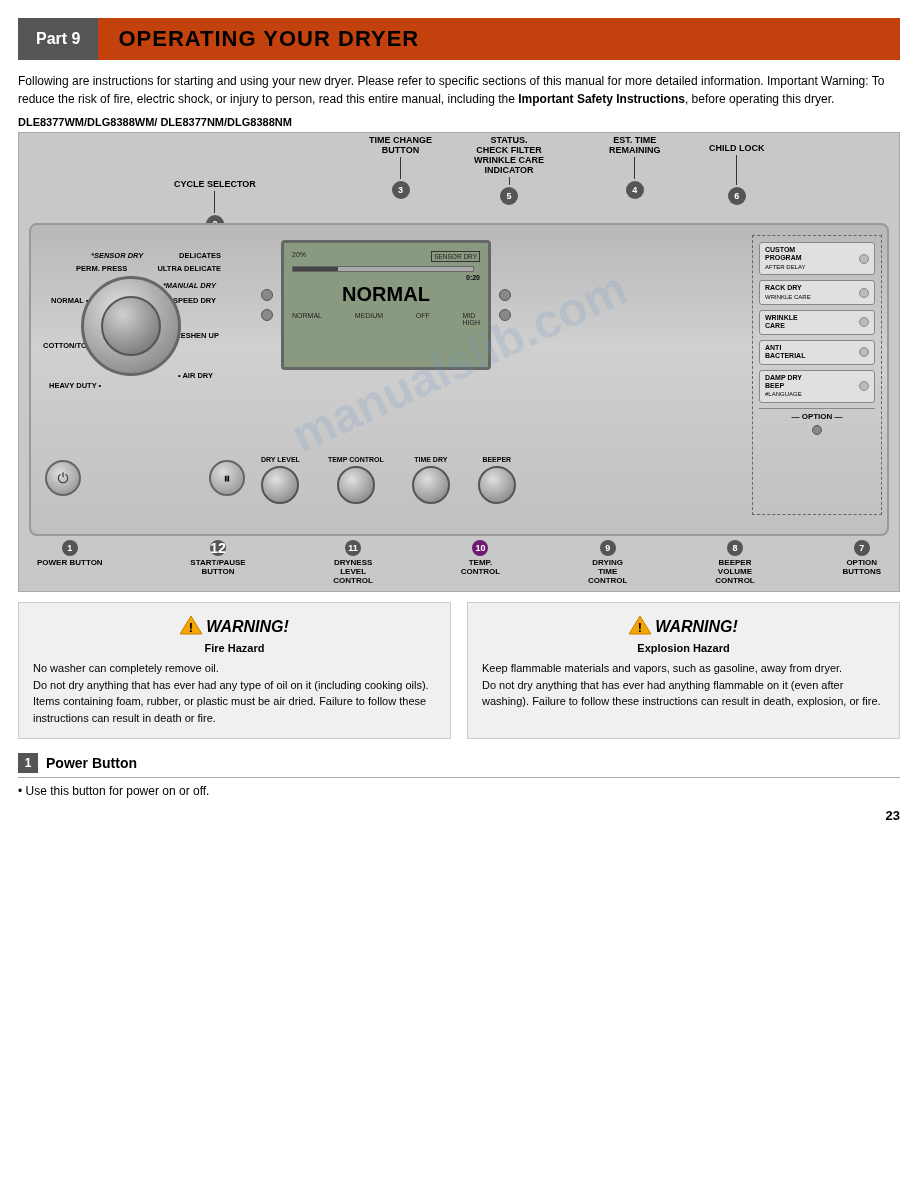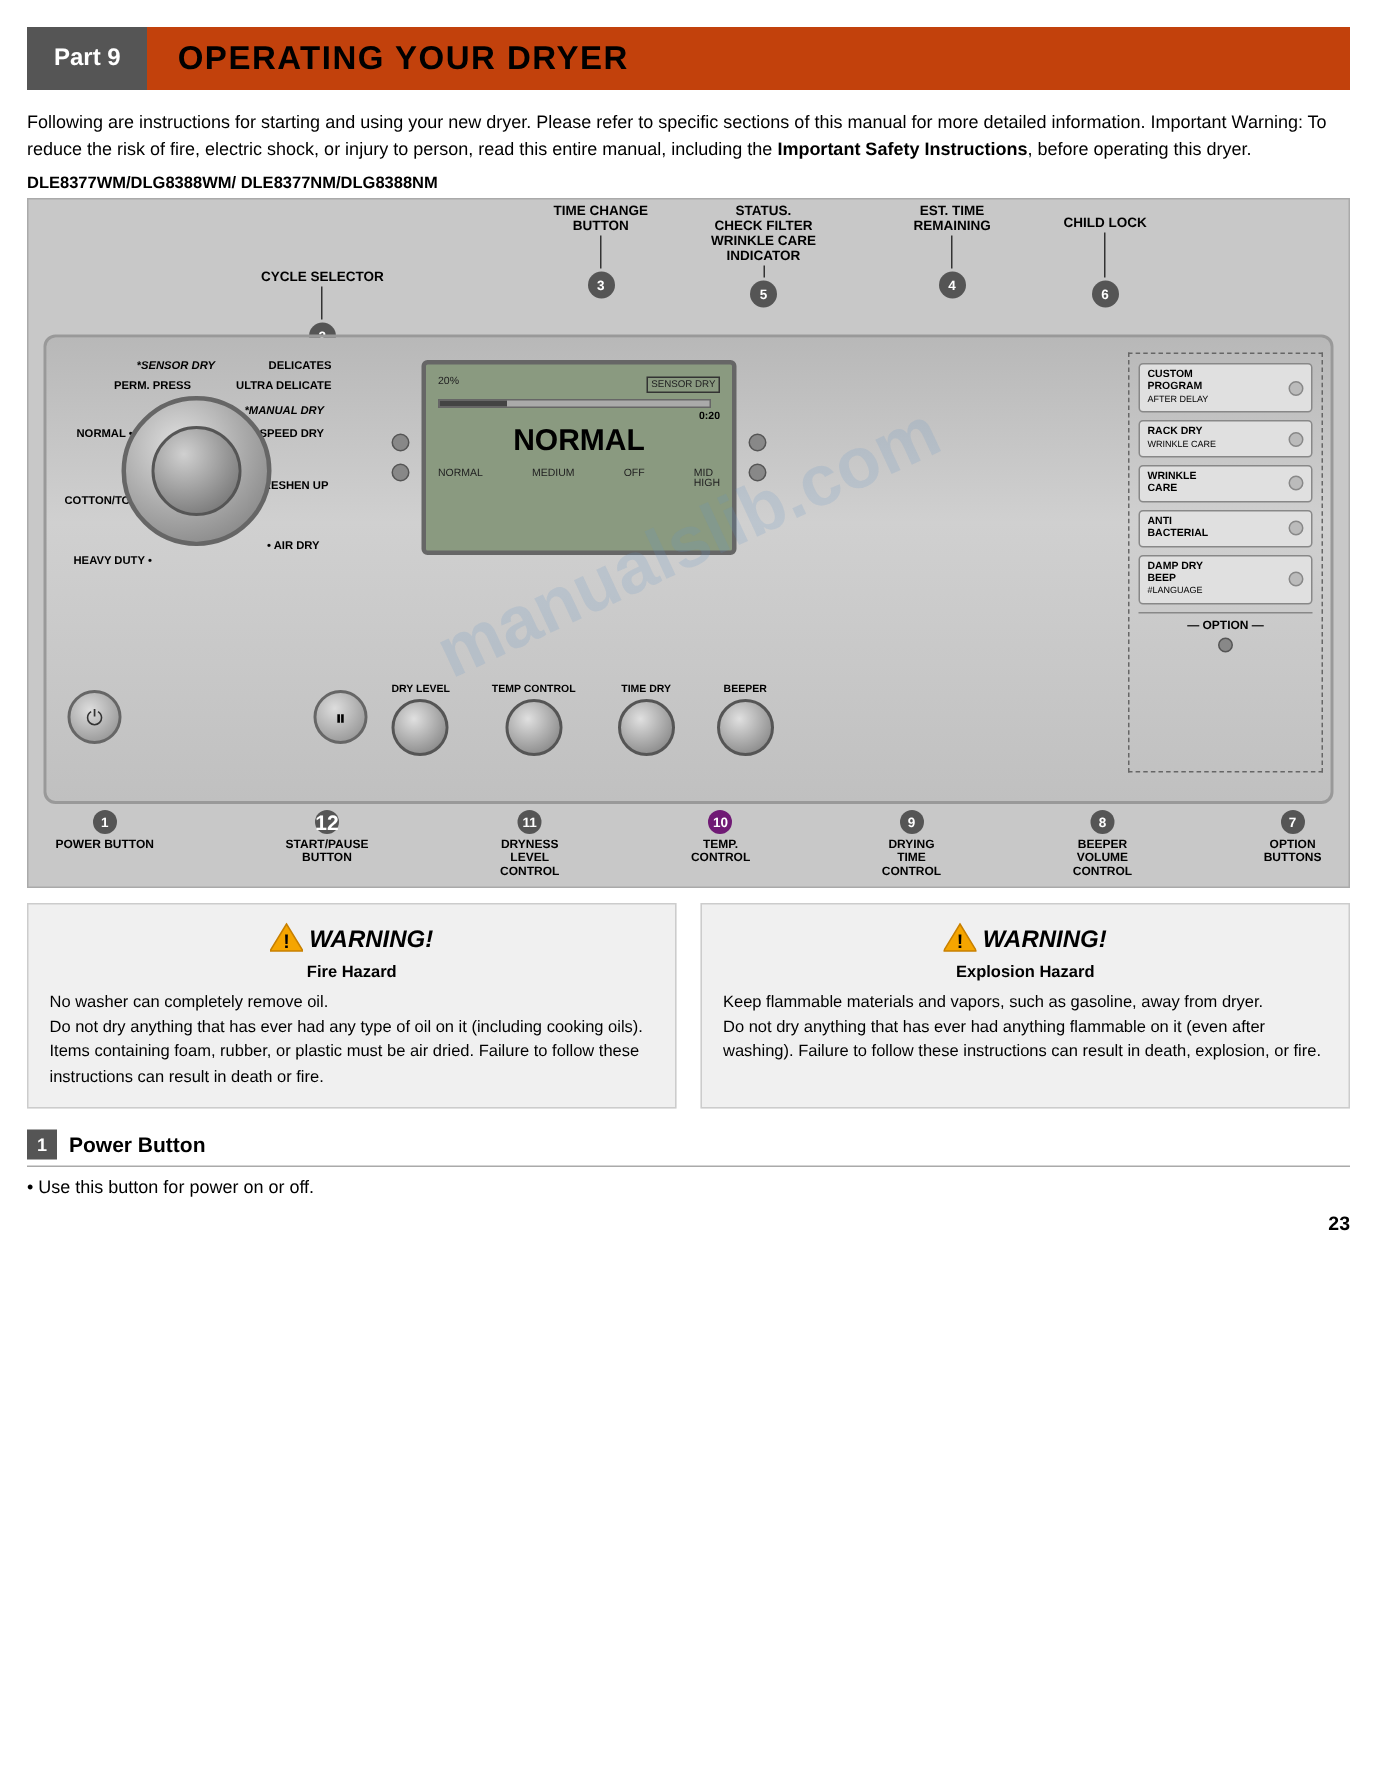--- a/index.html
+++ b/index.html
@@ -258,21 +258,21 @@
 
     <div style="position:absolute;left:690px;top:10px;font-size:9px;font-weight:bold;text-align:center;">
       CHILD LOCK
       <div style="width:1px;height:30px;background:#333;margin:2px auto;"></div>
       <div style="background:#555;color:#fff;font-size:9px;font-weight:bold;width:18px;height:18px;border-radius:50%;display:flex;align-items:center;justify-content:center;margin:0 auto;">6</div>
     </div>
   </div>
 
   <div class="dryer-body">
 
-    <div style="position:absolute;left:10px;top:14px;width:200px;">
+    <div style="position:absolute;left:10px;top:26px;width:200px;">
 
       <div style="position:relative;width:180px;height:180px;">
         <span style="position:absolute;left:50px;top:0;font-size:7.5px;font-weight:bold;font-style:italic;color:#000;">*SENSOR DRY</span>
         <span style="position:absolute;left:35px;top:13px;font-size:7.5px;font-weight:bold;color:#000;">PERM. PRESS</span>
         <span style="position:absolute;left:10px;top:45px;font-size:7.5px;font-weight:bold;color:#000;">NORMAL •</span>
         <span style="position:absolute;left:2px;top:90px;font-size:7.5px;font-weight:bold;color:#000;">COTTON/TOWELS •</span>
         <span style="position:absolute;left:8px;top:130px;font-size:7.5px;font-weight:bold;color:#000;">HEAVY DUTY •</span>
 
         <span style="position:absolute;right:0px;top:0;font-size:7.5px;font-weight:bold;color:#000;">DELICATES</span>
         <span style="position:absolute;right:0px;top:13px;font-size:7.5px;font-weight:bold;color:#000;">ULTRA DELICATE</span>

